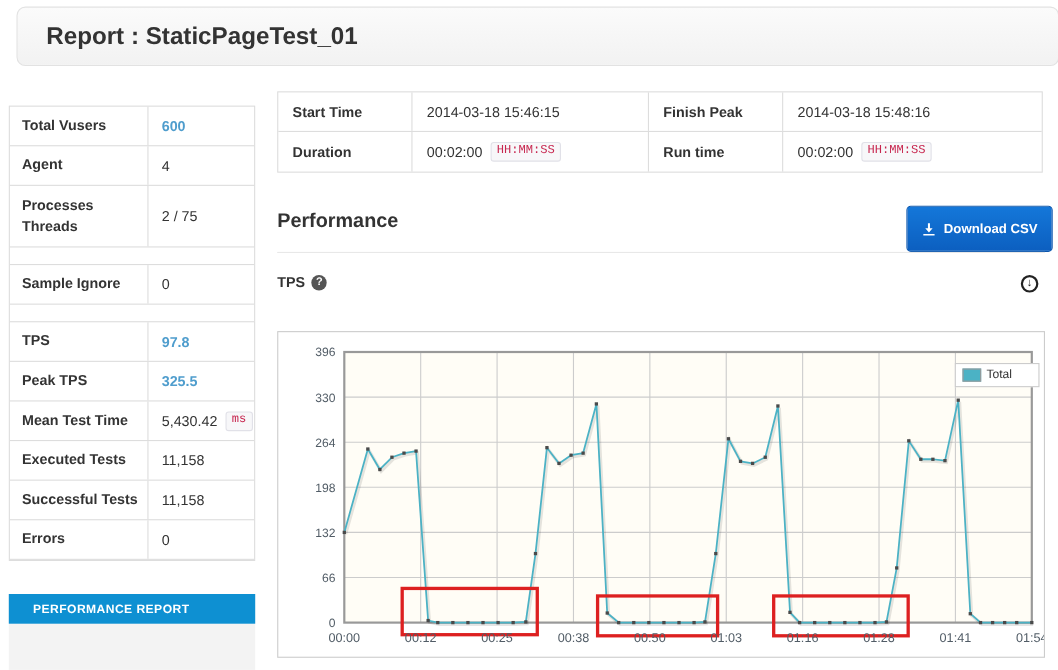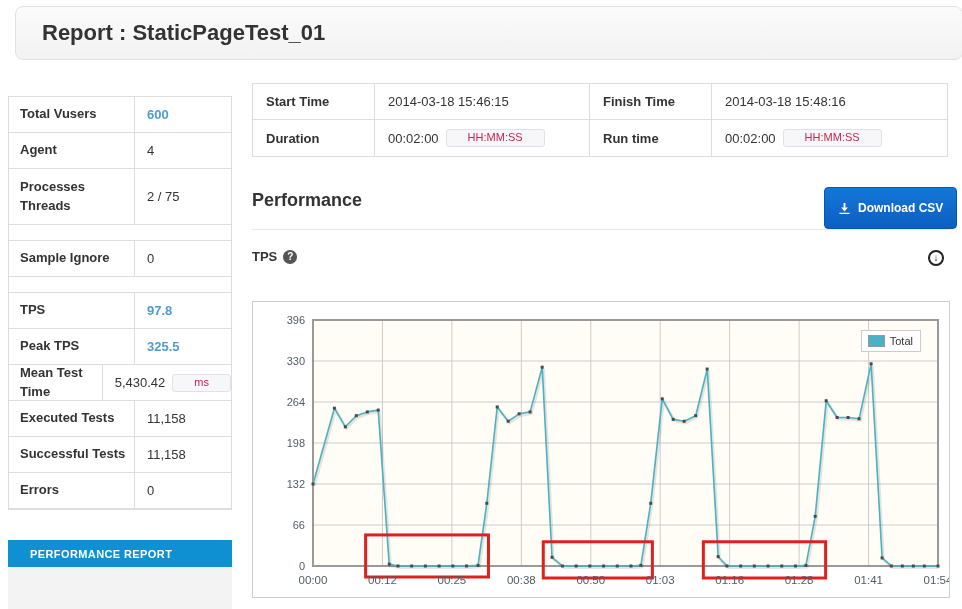--- a/index.html
+++ b/index.html
@@ -16,23 +16,23 @@
   .stats-table { position:absolute; left:8px; top:96px; width:224px;
     border:1px solid #ddd; background:#fff; font-size:13px; }
   .stats-row { display:flex; align-items:stretch; height:36px; border-bottom:1px solid #ddd; }
   .stats-row.tall { height:56px; }
   .stats-row.spacer { height:16px; }
   .stats-row:last-child { border-bottom:1px solid #ddd; }
   .s-label { width:126px; border-right:1px solid #ddd; display:flex; align-items:center;
     padding-left:11px; padding-right:6px; font-weight:bold; line-height:1.45; }
   .s-value { flex:1; display:flex; align-items:center; padding-left:12px; }
   .accent { color:#4f9dcd; font-weight:bold; }
-  .badge-code { display:inline-block; margin-left:7px; padding:2px 21px 3px;
+  .badge-code { display:inline-block; margin-left:7px; padding:2px 5px 3px;
     background:#f7f7f9; border:1px solid #e1e1e8; border-radius:3px; color:#c7254e;
-    font-family:Liberation Sans, sans-serif; font-size:11px; line-height:1; }
+    font-family:Liberation Mono, monospace; font-size:11px; line-height:1; }
 
   
   .side-nav { position:absolute; left:8px; top:540px; width:224px; height:69px; background:#f3f3f3; }
   .nav-item { font-size:11px; font-weight:bold; letter-spacing:.4px; cursor:pointer; }
   .nav-item.active { background:#0e90d2; color:#fff; padding:8px 0 7px 22px; }
   .nav-item.idle   { color:#9b9b9b; padding:14px 0 6px 22px;margin-top:27px; }
 
   
   .info-table { position:absolute; left:252px; top:83px; width:696px; border:1px solid #ddd;
     background:#fff; font-size:13px; }
@@ -53,22 +53,22 @@
   .tps-label { font-size:13px; font-weight:bold; }
   .q-icon { width:14px; height:14px; border-radius:50%; background:#555; color:#fff;
     font-size:10px; font-weight:bold; text-align:center; line-height:14px; cursor:pointer; }
   .chart-dl-icon { position:absolute; left:928px; top:250px; width:16px; height:16px;
     border:2px solid #222; border-radius:50%; color:#222; font-size:10px; font-weight:bold;
     text-align:center; line-height:12px; cursor:pointer; }
 
   
   .chart-panel { position:absolute; left:252px; top:301px; width:698px; height:297px;
     border:1px solid #ccc; background:#fff; }
-  .chart-legend { position:absolute; right:28px; top:28px; background:#fff; border:1px solid #ccc;
-    padding:4px 7px 4px 6px; display:flex; align-items:center; gap:5px; font-size:11px; color:#333; }
+  .chart-legend { position:absolute; right:4px; top:28px; background:#fff; border:1px solid #ccc;
+    padding:4px 24px 4px 6px; display:flex; align-items:center; gap:5px; font-size:11px; color:#333; }
   .legend-swatch { width:17px; height:12px; background:#4bb2c5; border:1px solid #999; }
 </style>
 </head>
 <body>
 
 <div class="header-panel">
   <div class="title">Report : StaticPageTest_01</div>
 </div>
 
 <div class="stats-table">
@@ -121,21 +121,21 @@
 
 <div class="side-nav">
   <div class="nav-item active">PERFORMANCE REPORT</div>
   <div class="nav-item idle">TARGET HOSTS</div>
 </div>
 
 <div class="info-table">
   <div class="info-row first">
     <div class="info-cell label">Start Time</div>
     <div class="info-cell">2014-03-18 15:46:15</div>
-    <div class="info-cell label">Finish Time</div>
+    <div class="info-cell label">Finish Peak</div>
     <div class="info-cell last">2014-03-18 15:48:16</div>
   </div>
   <div class="info-row">
     <div class="info-cell label">Duration</div>
     <div class="info-cell">
       <span>00:02:00</span>
       <span class="badge-code">HH:MM:SS</span>
     </div>
     <div class="info-cell label">Run time</div>
     <div class="info-cell last">

